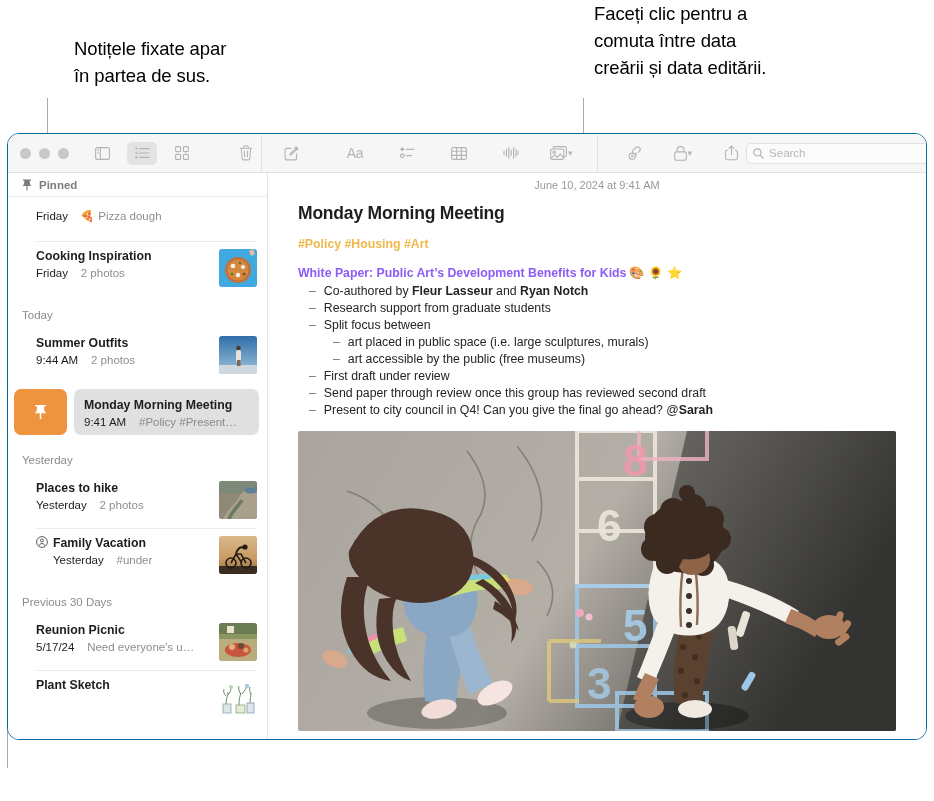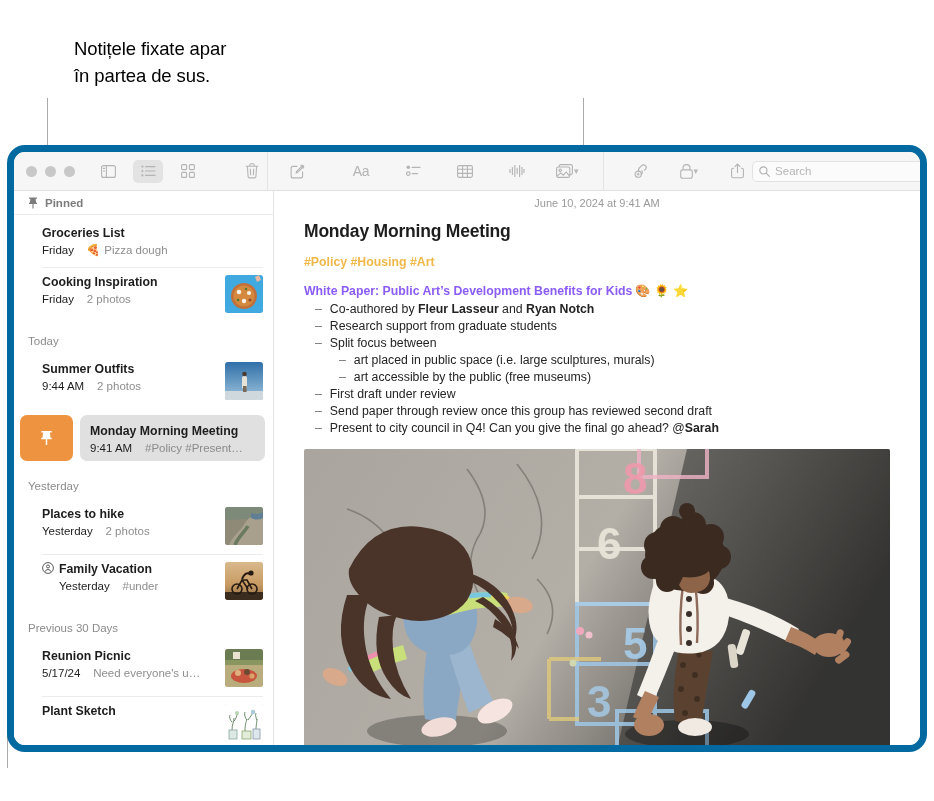--- a/index.html
+++ b/index.html
@@ -32,26 +32,25 @@
   #leader-pinned { left: 47px; top: 98px; height: 90px; }
   #leader-date   { left: 583px; top: 98px; height: 90px; }
   #leader-swipe  { left: 7px; top: 726px; height: 42px; }
 
   
   .window {
     position: absolute;
     left: 7px; top: 133px;
     width: 920px; height: 607px;
     background: #fff;
-    border: 7px solid #0369a1;
-    border-radius: 18px;
+    border: 1px solid #0369a1;
+    border-radius: 12px;
     overflow: hidden;
     display: flex;
     flex-direction: column;
-    margin-top: 12px;
   }
 
   
   .toolbar {
     height: 39px;
     background: #f6f6f6;
     border-bottom: 1px solid #e0e0e0;
     display: flex;
     align-items: center;
     flex: none;
@@ -247,20 +246,23 @@
   
   .art { width: 100%; height: 100%; display: block; }
 </style>
 </head>
 <body>
 
 <div class="page">
 
   <div class="callout" id="callout-pinned">Notițele fixate apar
 în partea de sus.</div>
+  <div class="callout" id="callout-date">Faceți clic pentru a
+comuta între data
+creării și data editării.</div>
 
   <div class="leader" id="leader-pinned"></div>
   <div class="leader" id="leader-date"></div>
   <div class="leader" id="leader-swipe"></div>
 
   <div class="window">
 
     <div class="toolbar">
 
       <div class="toolbar-sidebar">
@@ -413,21 +415,20 @@
             <path d="M1 0.6h8v1.1H7.6l.5 4.1H9v1.1H5.55V11.4h-1.1V6.9H1V5.8h.9l.5-4.1H1z"></path>
           </svg>
           <span class="lbl">Pinned</span>
         </div>
 
         <div class="list-scroll">
 
           <div class="note-row first" style="padding-top:10px;">
 
             <div class="note-text">
-              <div class="note-title">Groceries List</div>
               <div class="note-sub">
                 <span class="dt">Friday</span>
                 <span>&nbsp;&nbsp;</span>
                 <span>🍕 Pizza dough</span>
               </div>
             </div>
           </div>
 
           <div class="note-row">
             <div class="sep"></div>

